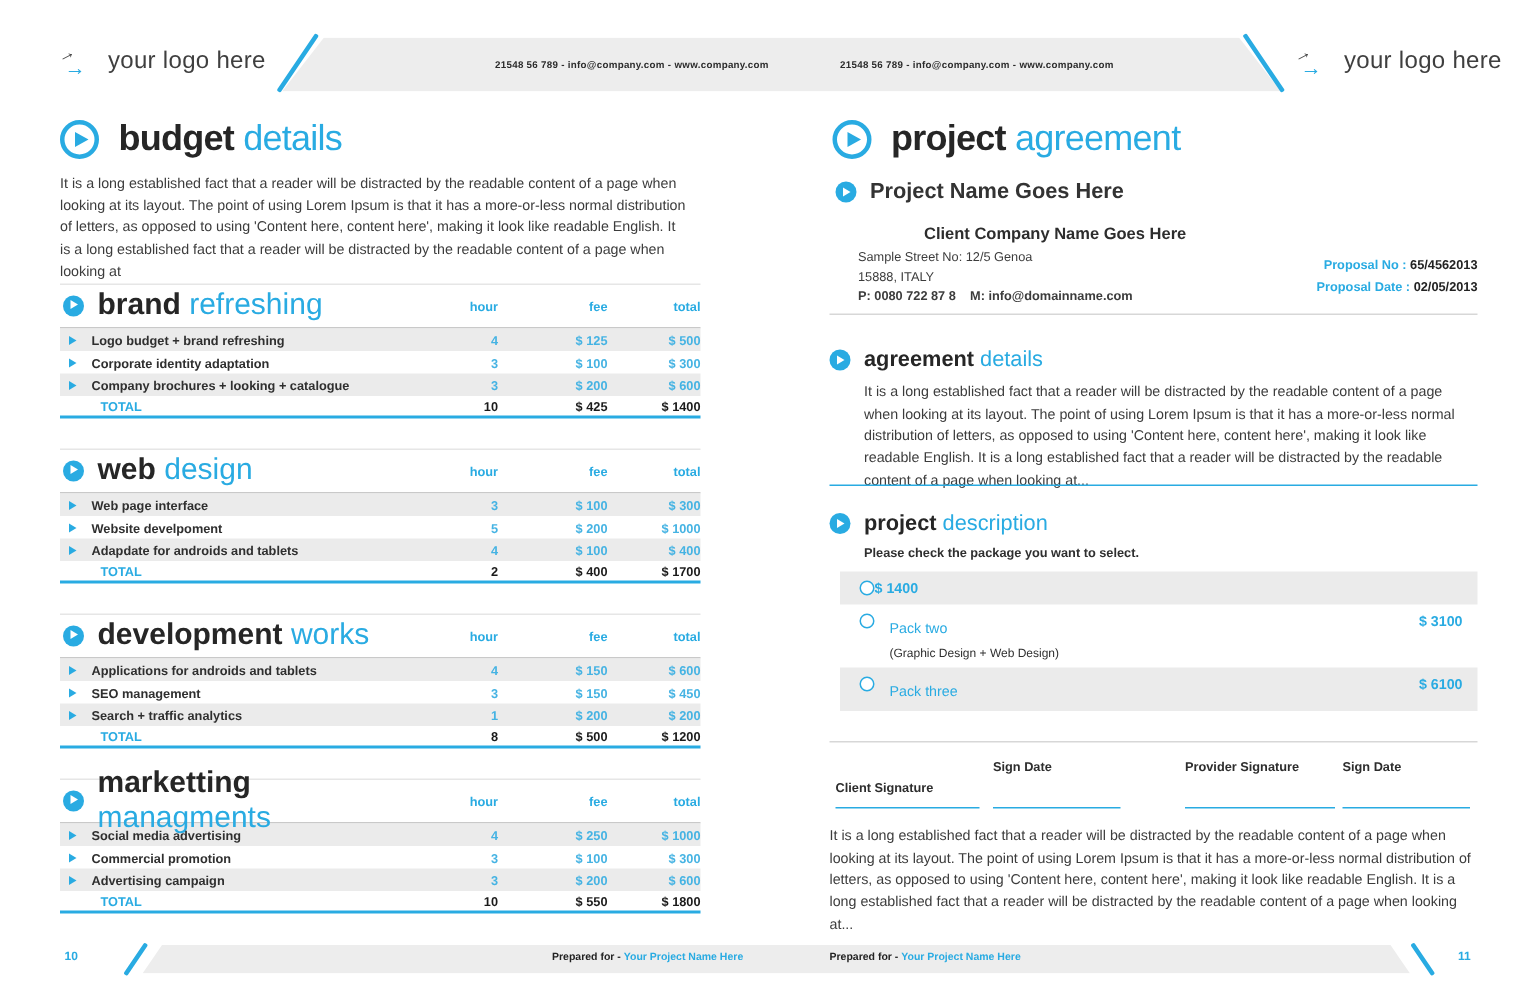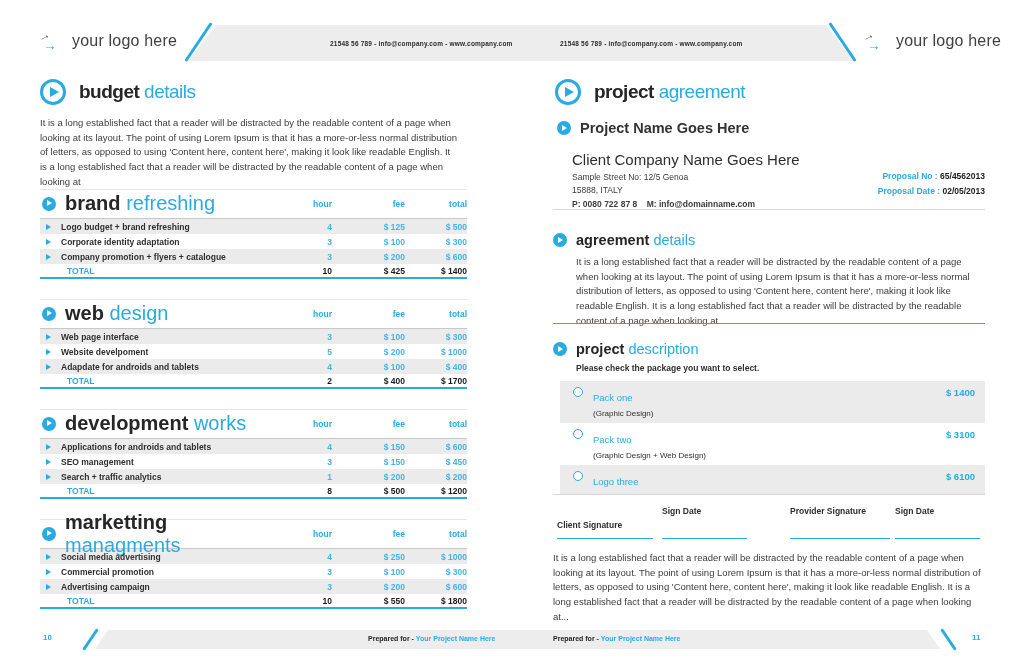--- a/index.html
+++ b/index.html
@@ -23,21 +23,21 @@
 
   .logo { position:absolute; top:30px; display:flex; align-items:center; gap:8px; }
   .logo.l { left:38px; } .logo.r { left:862px; }
   .logo-icon { position:relative; width:26px; height:22px; }
   .logo-icon .a1 { position:absolute; top:-1px; left:0; color:#4a4a4a; font-size:12px; font-weight:bold; transform:rotate(-28deg); }
   .logo-icon .a2 { position:absolute; top:7px; left:5px; color:#29abe2; font-size:14px; font-weight:bold; }
   .logo-text { font-size:16px; color:#3f3f3f; letter-spacing:.2px; }
 
   
   .page-title { position:absolute; display:flex; align-items:center; gap:13px; }
-  .page-title .words { font-size:19px; letter-spacing:-.5px; }
+  .page-title .words { font-size:24px; letter-spacing:-.5px; }
   .page-title .dk { font-weight:bold; color:#262626; }
   .page-title .lt { color:#29abe2; }
   .play-big { position:relative; width:26px; height:26px; border:3px solid #29abe2; border-radius:50%; flex:0 0 auto; }
   .play-big::after { content:""; position:absolute; left:7px; top:4.5px; border-left:9px solid #29abe2;
     border-top:5.5px solid transparent; border-bottom:5.5px solid transparent; }
   .play-sm { position:relative; width:14px; height:14px; background:#29abe2; border-radius:50%; flex:0 0 auto; }
   .play-sm::after { content:""; position:absolute; left:5px; top:3.5px; border-left:5px solid #fff;
     border-top:3.5px solid transparent; border-bottom:3.5px solid transparent; }
   .arrow { width:0; height:0; border-left:5px solid #29abe2; border-top:3px solid transparent; border-bottom:3px solid transparent; flex:0 0 auto; }
   .radio { width:10px; height:10px; border:1.5px solid #29abe2; border-radius:50%; background:#fff; flex:0 0 auto; }
@@ -58,21 +58,21 @@
   .trow .lbl { flex:1; color:#2f2f2f; font-weight:bold; margin-left:10px; }
   .trow .v { color:#45b3e3; font-weight:bold; }
   .trow.total { border-bottom:2px solid #29abe2; }
   .trow.total .lbl { color:#29abe2; margin-left:21px; }
   .trow.total .v { color:#1a1a1a; }
 
   
   .proj-name { position:absolute; display:flex; align-items:center; gap:9px; }
   .proj-name .t { font-size:14.5px; font-weight:bold; color:#333; }
   .client { position:absolute; font-size:8.5px; color:#3c3c3c; line-height:1.55; }
-  .client .first { font-size:15px; font-weight:normal; color:#2d2d2d; }
+  .client .first { font-size:11px; font-weight:bold; color:#2d2d2d;margin-left:44px; }
   .client .pm { font-weight:bold; }
   .proposal { position:absolute; text-align:right; font-size:8.5px; line-height:1.8; }
   .proposal .lab { color:#29abe2; font-weight:bold; }
   .proposal .val { color:#222; font-weight:bold; }
   .hline { position:absolute; height:1px; background:#d7d7d7; }
   .hline.blue { background:#29abe2; }
   .rsec-head { display:flex; align-items:center; gap:9px; font-size:14.5px; }
   .rsec-head .dk { font-weight:bold; color:#262626; }
   .rsec-head .lt { color:#29abe2; }
   .rsec { position:absolute; left:553px; width:432px; }
@@ -151,21 +151,21 @@
       </div>
     <div class="trow">
         <span class="arrow"></span>
         <span class="lbl">Corporate identity adaptation</span>
         <span class="v c1">3</span>
         <span class="v c2">$ 100</span>
         <span class="v c3">$ 300</span>
       </div>
     <div class="trow alt">
         <span class="arrow"></span>
-        <span class="lbl">Company promotion + flyers + catalogue</span>
+        <span class="lbl">Company brochures + looking + catalogue</span>
         <span class="v c1">3</span>
         <span class="v c2">$ 200</span>
         <span class="v c3">$ 600</span>
       </div>
     <div class="trow total">
         <span class="lbl">TOTAL</span>
         <span class="v c1">10</span>
         <span class="v c2">$ 425</span>
         <span class="v c3">$ 1400</span>
       </div>
@@ -327,31 +327,30 @@
 
   <div class="rsec" style="top:341px;">
     <div class="rsec-head">
       <span class="play-sm"></span>
       <span><span class="dk">project</span> <span class="lt">description</span></span>
     </div>
     <div class="hint">Please check the package you want to select.</div>
     <div class="packs">
       <div class="pack alt">
         <span class="radio"></span>
-        <span class="mid"><span class="nm">Pack one</span><div class="dt">(Graphic Design)</div></span>
         <span class="pr">$ 1400</span>
       </div>
       <div class="pack">
         <span class="radio"></span>
         <span class="mid"><span class="nm">Pack two</span><div class="dt">(Graphic Design + Web Design)</div></span>
         <span class="pr">$ 3100</span>
       </div>
       <div class="pack alt">
         <span class="radio"></span>
-        <span class="mid"><span class="nm">Logo three</span></span>
+        <span class="mid"><span class="nm">Pack three</span></span>
         <span class="pr">$ 6100</span>
       </div>
     </div>
   </div>
 
   <div class="hline" style="left:553px; top:494px; width:432px;"></div>
 
   <span class="sig-label" style="left:557px; top:506px;margin-top:14px;">Client Signature</span>
   <span class="sig-label" style="left:662px; top:506px;">Sign Date</span>
   <span class="sig-label" style="left:790px; top:506px;">Provider Signature</span>

